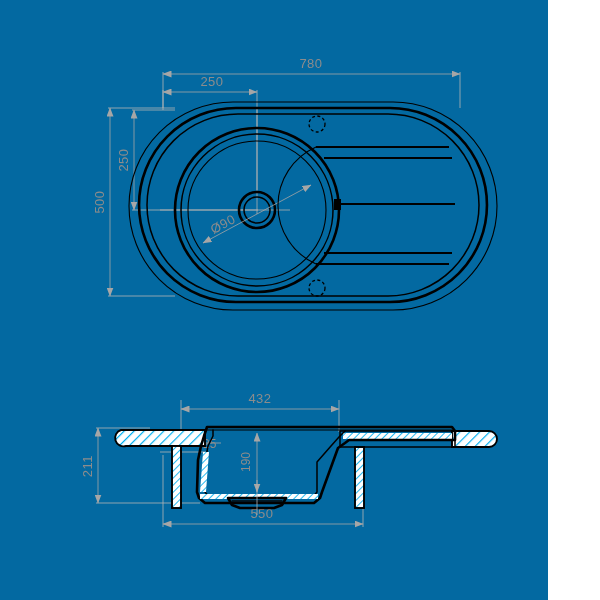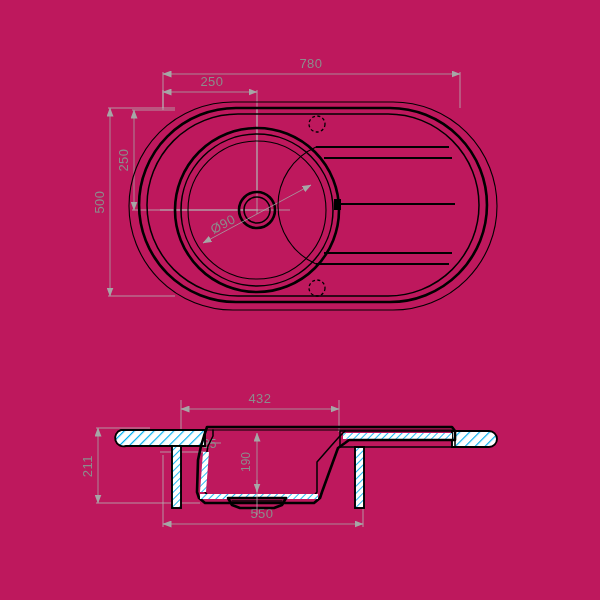--- a/index.html
+++ b/index.html
@@ -8,23 +8,23 @@
     background: #ffffff;
   }
   body {
     width: 600px;
     height: 600px;
     font-family: "Liberation Sans", sans-serif;
     overflow: hidden;
   }
   #drawing-root {
     position: relative;
-    width: 600px;
+    width: 548px;
     height: 600px;
-    background: #be185d;
+    background: #0369a1;
   }
   svg.sheet {
     position: absolute;
     left: 0;
     top: 0;
     width: 600px;
     height: 600px;
     display: block;
   }
   .dim-text {

